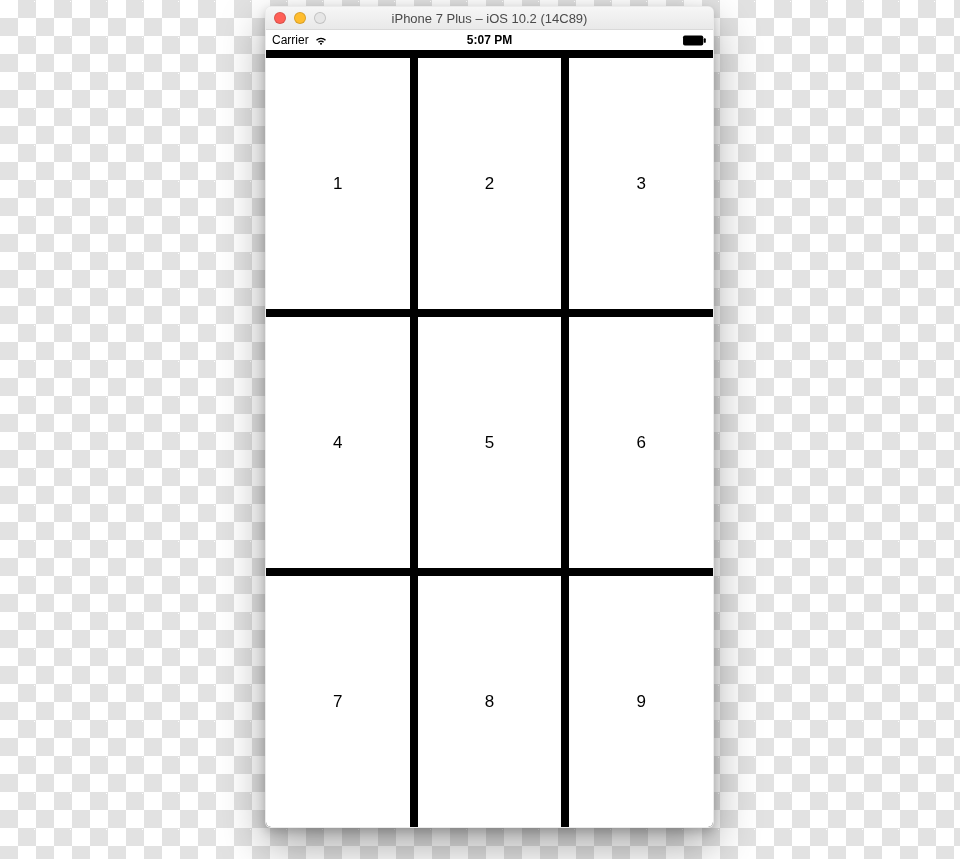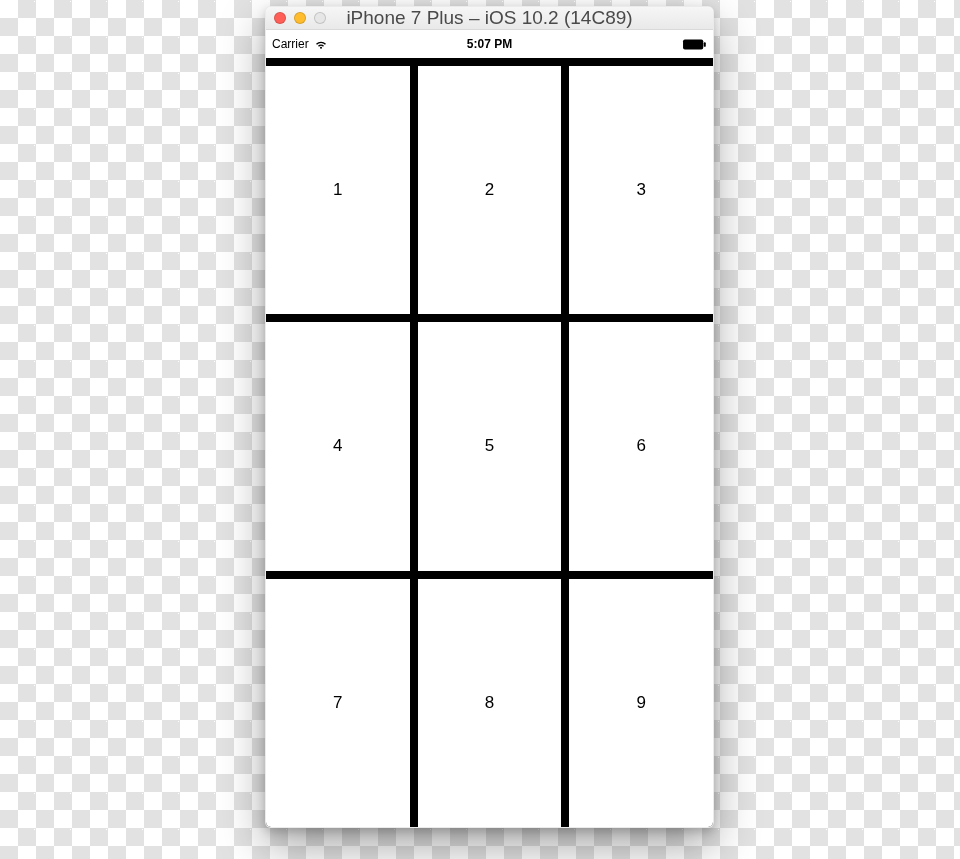--- a/index.html
+++ b/index.html
@@ -63,42 +63,42 @@
     height: 12px;
     border-radius: 50%;
     border: 0.5px solid rgba(0,0,0,0.15);
     box-sizing: border-box;
   }
   .tl.close    { background: #ff5f57; }
   .tl.minimize { background: #ffbd2e; }
   .tl.zoom     { background: #e6e6e6; }
   .titlebar-title {
     margin: 16px auto;
-    font-size: 19px;
+    font-size: 13px;
     color: #4a4a4a;
     font-weight: 400;
     white-space: nowrap;
     user-select: none;
   }
 
   
   .device-screen {
     position: absolute;
     top: 23px;
     left: 0;
     right: 0;
     bottom: 0;
     background: #ffffff;
     display: flex;
     flex-direction: column;
   }
 
   
   .status-bar {
-    height: 28px;
+    height: 20px;
     display: flex;
     align-items: center;
     justify-content: space-between;
     padding: 0 6px;
     font-size: 12px;
     color: #000;
     position: relative;
   }
   .status-left {
     display: flex;

